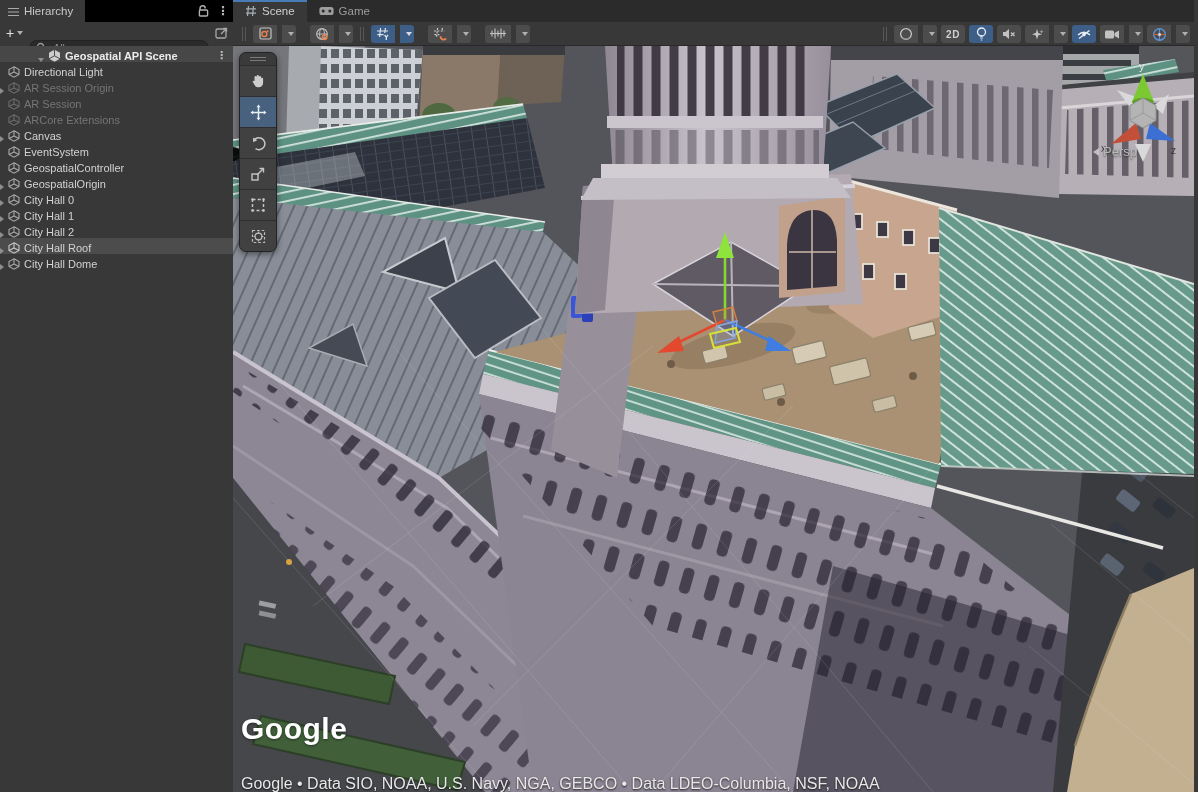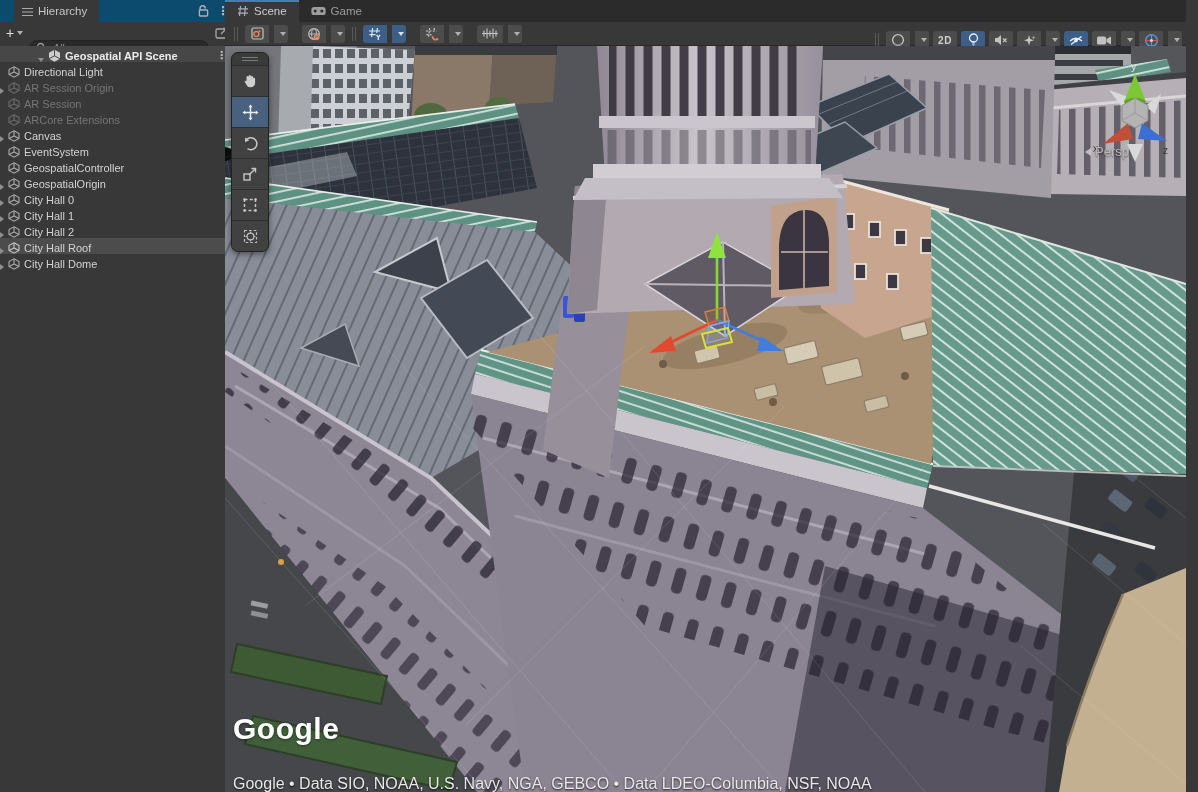--- a/index.html
+++ b/index.html
@@ -3,21 +3,21 @@
 <meta charset="utf-8">
 <style>
   html,body{margin:0;padding:0;background:#111;}
   *{box-sizing:border-box;}
   .app{position:relative;width:1198px;height:792px;overflow:hidden;
        font-family:"Liberation Sans","DejaVu Sans",sans-serif;
        background:#383838;color:#d2d2d2;font-size:11px;
        -webkit-font-smoothing:antialiased;}
   
   .hierarchy{position:absolute;left:0;top:0;width:236px;height:792px;background:#383838;border-right:1px solid #1e1e1e;}
-  .panel-tabbar{height:22px;background:#0c4a6e;display:flex;align-items:stretch;position:relative;padding-left:14px;}
+  .panel-tabbar{height:22px;background:#000000;display:flex;align-items:stretch;position:relative;}
   .panel-tab{display:flex;align-items:center;gap:5px;padding:0 12px 0 8px;background:#383838;color:#c8c8c8;font-size:11.5px;}
   .hier-lines{width:11px;height:9px;display:inline-block;position:relative;}
   .hier-lines::before{content:"";position:absolute;left:0;top:1px;width:11px;height:1.5px;background:#aaa;
       box-shadow:0 3.5px 0 #aaa,0 7px 0 #aaa;}
   .tab-tools{position:absolute;right:6px;top:0;height:22px;display:flex;align-items:center;gap:8px;}
   .kebab{color:#b4b4b4;font-size:12px;font-weight:bold;cursor:default;line-height:1;}
   .hier-toolbar{height:22px;display:flex;align-items:center;padding:0 6px;gap:6px;background:#383838;}
   .add-btn{display:flex;align-items:center;color:#e0e0e0;background:none;border:none;padding:0;font-size:14px;line-height:1;}
   .dd-caret{width:0;height:0;border-left:3.5px solid transparent;border-right:3.5px solid transparent;border-top:4px solid #b0b0b0;margin-left:3px;}
   .search{flex:1;height:16px;background:#2a2a2a;border:1px solid #232323;border-radius:8px;display:flex;align-items:center;padding:0 6px;gap:4px;color:#8f8f8f;margin-top:29px;}
@@ -28,33 +28,33 @@
   .row .tri.down{border-left:3.5px solid transparent;border-right:3.5px solid transparent;border-top:4px solid #8f8f8f;border-bottom:none;}
   .row .tri.hide{visibility:hidden;}
   .row .obj-ico{flex:none;margin-right:4px;}
   .row.scene-row{background:#474747;color:#ececec;font-weight:bold;padding-left:38px;position:relative;}
   .row.child{}
   .row.sel{background:#4c4c4c;}
   .row.dim{color:#757575;}
   .row.dim .obj-ico path, .row.dim .obj-ico polygon{stroke:#6b6b6b;}
   .scene-kebab{position:absolute;right:8px;color:#bbb;font-weight:bold;}
   
-  .sceneview{position:absolute;left:225px;top:0;width:961px;height:692px;background:#383838;border-radius:19px;}
+  .sceneview{position:absolute;left:233px;top:0;width:961px;height:692px;background:#383838;border-radius:19px;}
   .tabstrip{height:22px;background:#2b2b2b;display:flex;}
   .tab{display:flex;align-items:center;gap:5px;padding:0 12px;color:#9d9d9d;font-size:11.5px;position:relative;}
   .tab.active{background:#383838;color:#cfcfcf;}
   .tab.active::before{content:"";position:absolute;left:0;top:0;right:0;height:2px;background:#497bb5;}
   .viewbar{height:24px;background:#383838;display:flex;align-items:center;padding:0 6px;gap:4px;border-bottom:1px solid #292929;position:relative;}
   .grip{width:4px;height:14px;margin:0 3px;border-left:1px solid #585858;border-right:1px solid #585858;}
   .vbtn{height:18px;min-width:24px;background:#4c4c4c;border:none;border-radius:3px;display:flex;align-items:center;justify-content:center;padding:0 4px;color:#ccc;}
   .vbtn.dd{min-width:14px;padding:0 2px;border-top-left-radius:0;border-bottom-left-radius:0;margin-left:1px;}
   .vbtn.main{border-top-right-radius:0;border-bottom-right-radius:0;}
   .vbtn.on{background:#3d5e87;}
   .vbtn .lbl2d{font-size:10px;font-weight:bold;color:#cfcfcf;letter-spacing:.5px;}
-  .right-cluster{position:absolute;right:4px;top:0;height:24px;display:flex;align-items:center;gap:4px;margin-top:6px;}
+  .right-cluster{position:absolute;right:4px;top:0;height:24px;display:flex;align-items:center;gap:4px;}
   .viewport{position:absolute;left:0;top:46px;width:961px;height:746px;overflow:hidden;background:#4b4c50;}
   .viewport > svg.art{position:absolute;left:0;top:0;}
   
   .tools-overlay{position:absolute;left:6px;top:6px;width:38px;background:#3a3a3a;border:1px solid #232323;border-radius:7px;box-shadow:0 2px 6px rgba(0,0,0,.45);overflow:hidden;}
   .tools-handle{height:12px;display:flex;align-items:center;justify-content:center;}
   .tools-handle::before{content:"";width:16px;height:1.5px;background:#7a7a7a;box-shadow:0 3px 0 #7a7a7a;margin-top:-3px;}
   .tbtn{width:100%;height:31px;background:#414141;border:none;border-top:1px solid #2e2e2e;display:flex;align-items:center;justify-content:center;}
   .tbtn.on{background:#47617f;}
   
   .gwatermark{position:absolute;left:8px;top:666px;color:#fff;font-size:30px;font-weight:bold;letter-spacing:.5px;text-shadow:0 1px 3px rgba(0,0,0,.45);}

